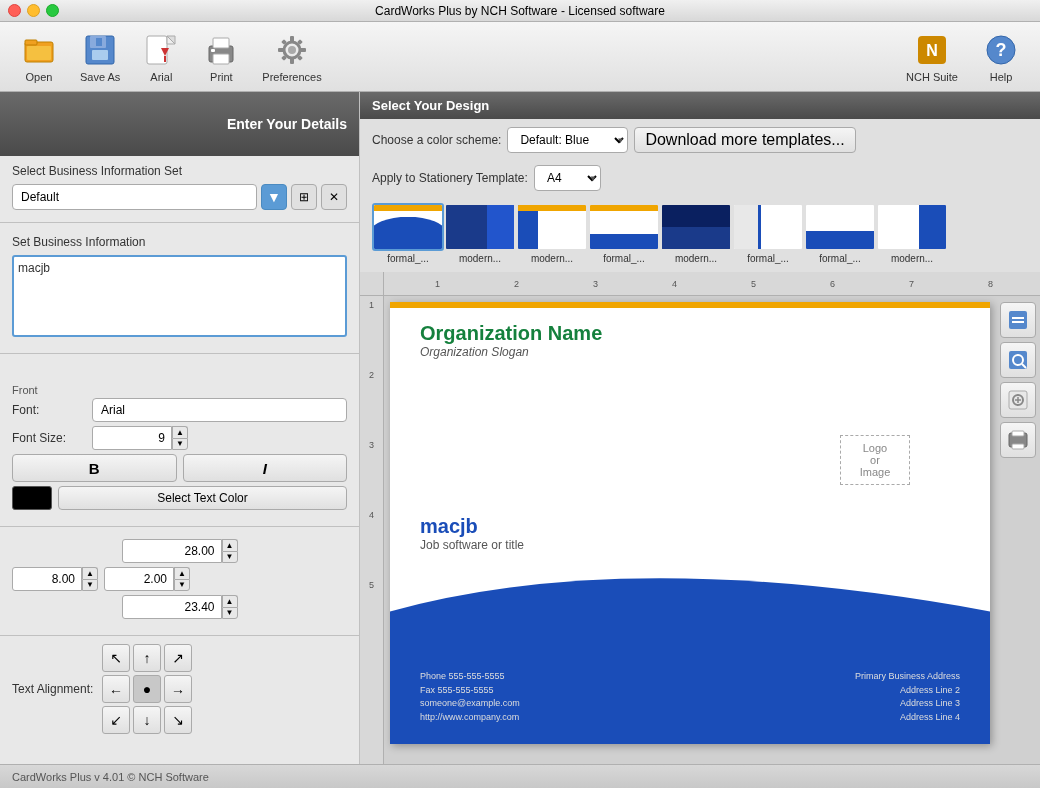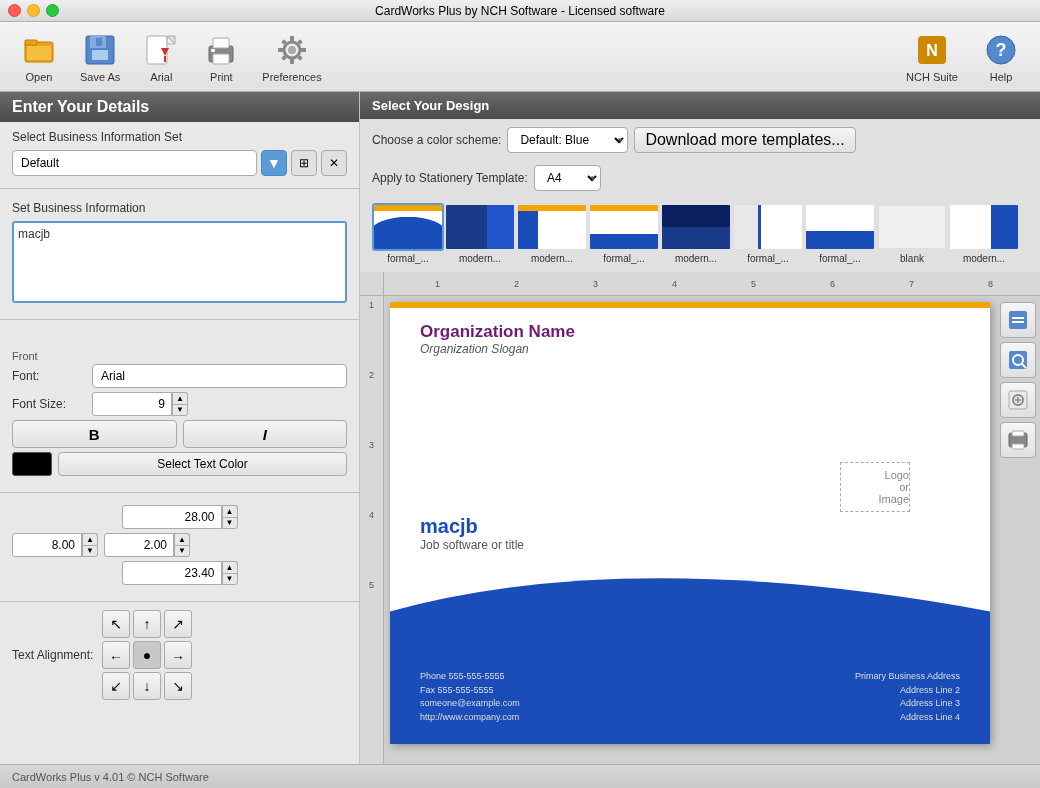--- a/index.html
+++ b/index.html
@@ -18,21 +18,21 @@
     .toolbar-btn { display: flex; flex-direction: column; align-items: center; padding: 4px 10px; cursor: pointer; border-radius: 6px; gap: 2px; }
     .toolbar-icon { width: 38px; height: 38px; display: flex; align-items: center; justify-content: center; font-size: 28px; }
     .toolbar-label { font-size: 11px; color: #333; }
     .toolbar-right { margin-left: auto; display: flex; align-items: center; gap: 4px; }
 
     
     .main-layout { display: flex; height: calc(788px - 22px - 70px - 24px); }
 
     
     .left-panel { width: 360px; background: #e8e8e8; border-right: 1px solid #c0c0c0; display: flex; flex-direction: column; overflow: hidden; }
-    .panel-header { background: linear-gradient(180deg, #6a6a6a 0%, #4a4a4a 100%); color: white; padding: 6px 12px; font-size: 16px; font-weight: bold; }
+    .panel-header { background: linear-gradient(180deg, #6a6a6a 0%, #4a4a4a 100%); color: white; padding: 24px 12px; font-size: 14px; font-weight: bold; text-align: right; }
 
     .section { padding: 8px 12px; }
     .section-label { font-size: 12px; color: #333; margin-bottom: 6px; font-weight: 500; }
 
     .select-row { display: flex; align-items: center; gap: 4px; }
     .select-dropdown-wrapper { position: relative; flex: 1; }
     .select-dropdown-wrapper select { width: 100%; height: 26px; border: 1px solid #aaa; border-radius: 4px; padding: 0 8px; font-size: 12px; background: white; appearance: none; cursor: pointer; }
     .chevron-btn { width: 26px; height: 26px; background: #5b9bd5; border: 1px solid #4a8ac0; border-radius: 4px; display: flex; align-items: center; justify-content: center; cursor: pointer; color: white; font-size: 14px; }
     .icon-btn { width: 26px; height: 26px; background: #e0e0e0; border: 1px solid #aaa; border-radius: 4px; display: flex; align-items: center; justify-content: center; cursor: pointer; font-size: 12px; }
 
@@ -86,26 +86,26 @@
     .preview-area { flex: 1; position: relative; overflow: hidden; background: #d0d0d0; }
     .ruler-corner { position: absolute; top: 0; left: 0; width: 24px; height: 24px; background: #d8d8d8; border-right: 1px solid #b0b0b0; border-bottom: 1px solid #b0b0b0; z-index: 10; }
     .ruler-top { position: absolute; top: 0; left: 24px; right: 0; height: 24px; background: #d8d8d8; border-bottom: 1px solid #b0b0b0; z-index: 9; display: flex; align-items: center; padding-left: 4px; }
     .ruler-left { position: absolute; top: 24px; left: 0; width: 24px; bottom: 0; background: #d8d8d8; border-right: 1px solid #b0b0b0; z-index: 9; display: flex; flex-direction: column; align-items: center; padding-top: 4px; }
     .ruler-mark { font-size: 9px; color: #555; }
 
     .card-container { position: absolute; top: 30px; left: 30px; right: 50px; bottom: 20px; background: white; box-shadow: 2px 2px 8px rgba(0,0,0,0.3); }
     .card-inner { width: 100%; height: 100%; position: relative; overflow: hidden; }
 
     .card-text { position: absolute; top: 20px; left: 30px; }
-    .card-org-name { font-size: 17px; font-weight: bold; color: #701a75; }
+    .card-org-name { font-size: 20px; font-weight: bold; color: #15803d; }
     .card-slogan { font-size: 12px; color: #555; font-style: italic; }
     .card-person-name { font-size: 20px; font-weight: bold; color: #1a4db8; margin-top: 20px; }
     .card-job { font-size: 12px; color: #555; }
 
-    .card-logo-placeholder { position: absolute; top: 30%; right: 80px; width: 70px; height: 50px; border: 1px dashed #aaa; display: flex; flex-direction: column; align-items: flex-end; justify-content: center; font-size: 11px; color: #888; margin-top: 27px; }
+    .card-logo-placeholder { position: absolute; top: 30%; right: 80px; width: 70px; height: 50px; border: 1px dashed #aaa; display: flex; flex-direction: column; align-items: center; justify-content: center; font-size: 11px; color: #888; }
 
     .card-bottom-left { position: absolute; bottom: 20px; left: 30px; }
     .card-bottom-left p { font-size: 9px; color: #ddd; line-height: 1.5; }
     .card-bottom-right { position: absolute; bottom: 20px; right: 30px; text-align: right; }
     .card-bottom-right p { font-size: 9px; color: #ddd; line-height: 1.5; }
 
     
     .side-icons { position: absolute; right: 4px; top: 30px; display: flex; flex-direction: column; gap: 4px; }
     .side-icon-btn { width: 36px; height: 36px; background: linear-gradient(180deg, #f5f5f5 0%, #e0e0e0 100%); border: 1px solid #aaa; border-radius: 4px; cursor: pointer; display: flex; align-items: center; justify-content: center; font-size: 18px; }
 
@@ -449,28 +449,20 @@
       <div class="template-thumb">
         <div class="template-img">
           <div class="tmpl">
             <div style="position:absolute;inset:0;background:white;"></div>
             <div style="position:absolute;bottom:0;left:0;right:0;height:40%;background:#1a4db8;"></div>
           </div>
         </div>
         <span class="template-name">formal_...</span>
       </div>
 
-      <div class="template-thumb">
-        <div class="template-img">
-          <div class="tmpl">
-            <div style="position:absolute;inset:0;background:#f0f0f0;border:1px solid #ddd;"></div>
-          </div>
-        </div>
-        <span class="template-name">blank</span>
-      </div>
 
 
       <div class="template-thumb">
         <div class="template-img">
           <div class="tmpl">
             <div style="position:absolute;inset:0;background:white;"></div>
             <div style="position:absolute;top:0;right:0;width:40%;height:100%;background:#1a4db8;"></div>
           </div>
         </div>
         <span class="template-name">modern...</span>

